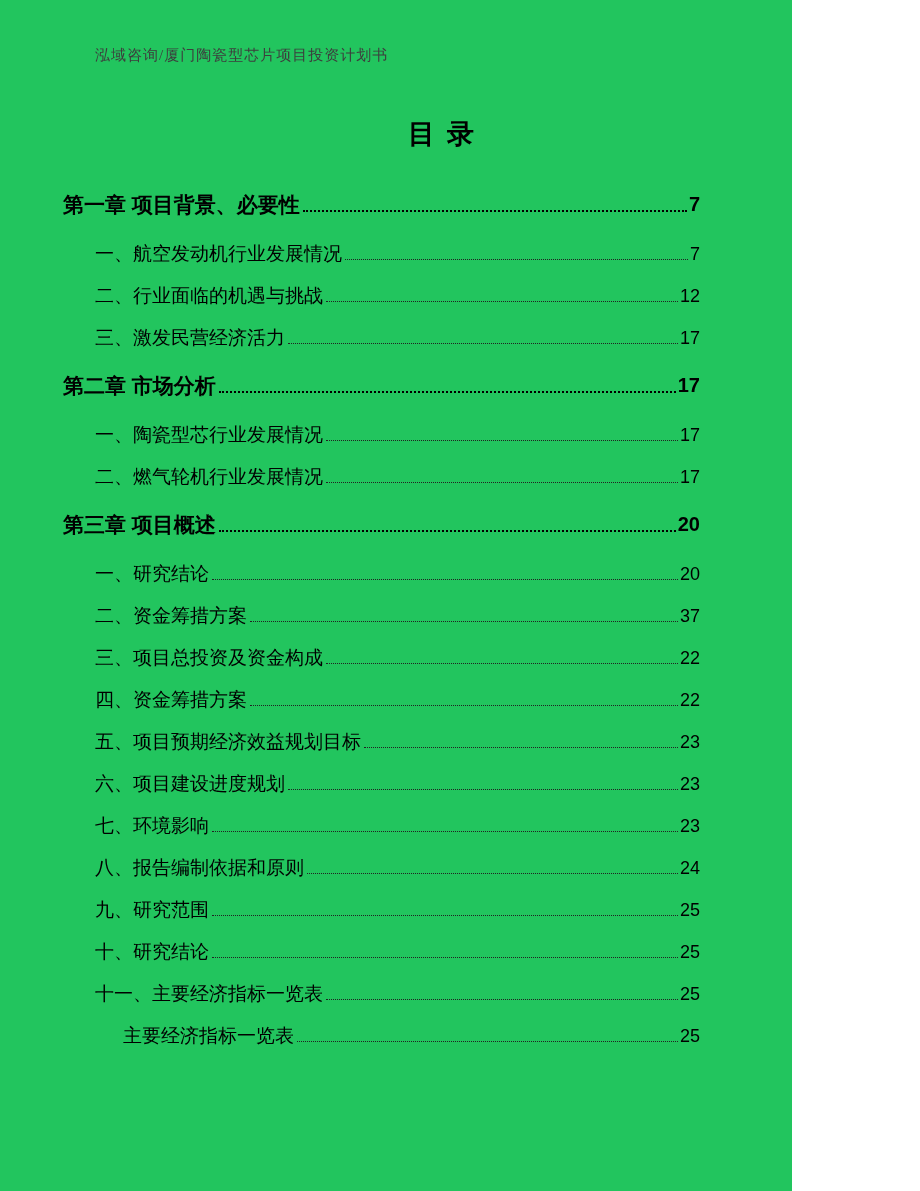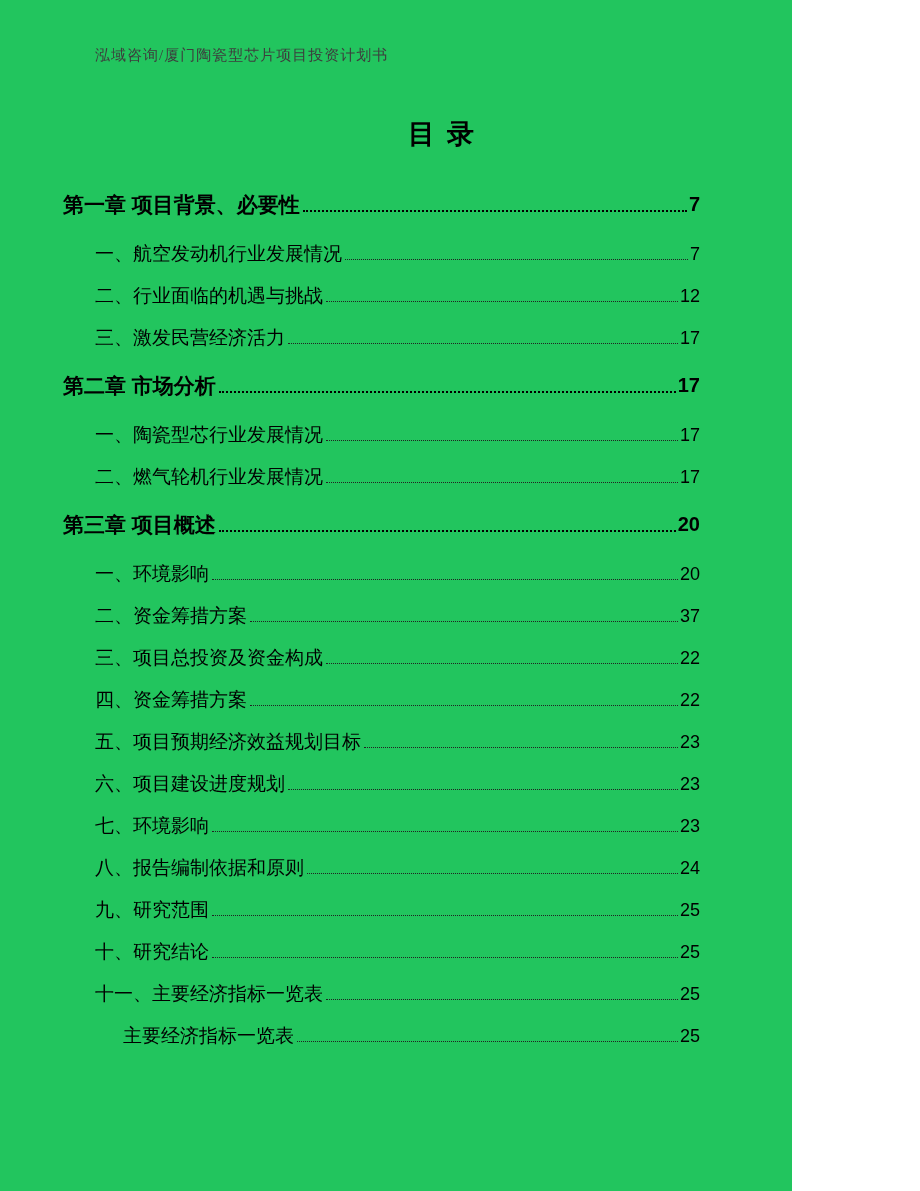--- a/index.html
+++ b/index.html
@@ -142,21 +142,21 @@
         <span class="label">二、燃气轮机行业发展情况</span>
         <span class="leader"></span>
         <span class="pagenum">17</span>
       </div>
       <div class="toc-row l1">
         <span class="label">第三章 项目概述</span>
         <span class="leader"></span>
         <span class="pagenum">20</span>
       </div>
       <div class="toc-row l2">
-        <span class="label">一、环境影响</span>
+        <span class="label">一、研究结论</span>
         <span class="leader"></span>
         <span class="pagenum">20</span>
       </div>
       <div class="toc-row l2">
         <span class="label">二、资金筹措方案</span>
         <span class="leader"></span>
         <span class="pagenum">37</span>
       </div>
       <div class="toc-row l2">
         <span class="label">三、项目总投资及资金构成</span>

